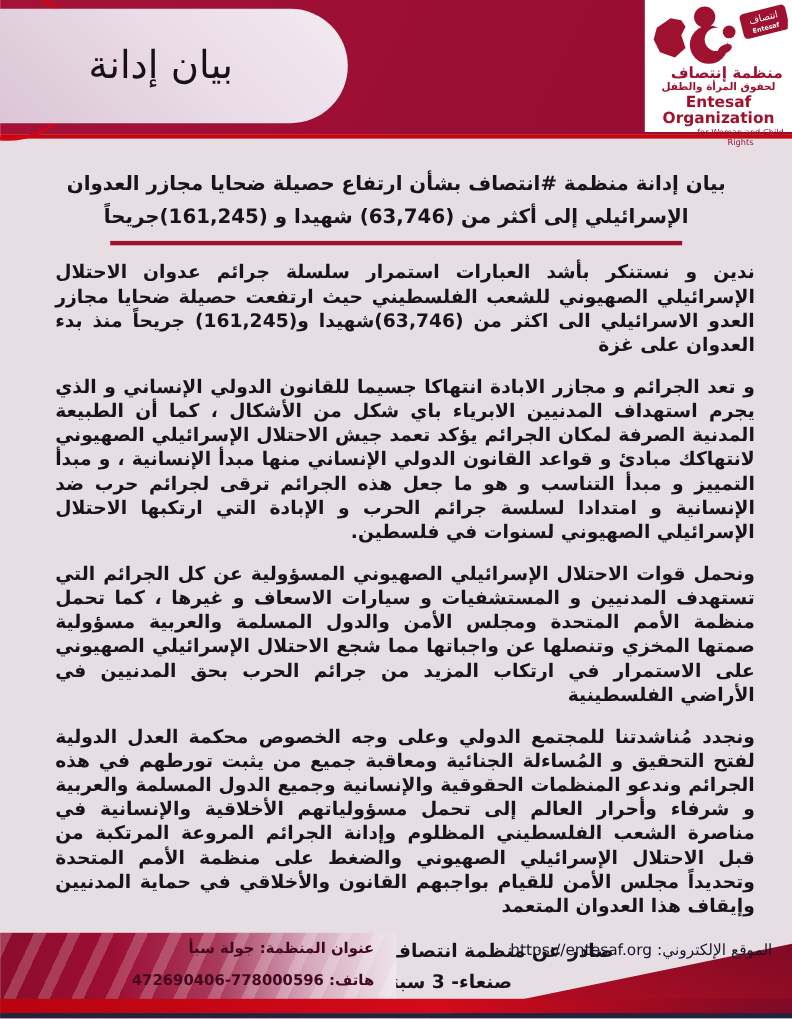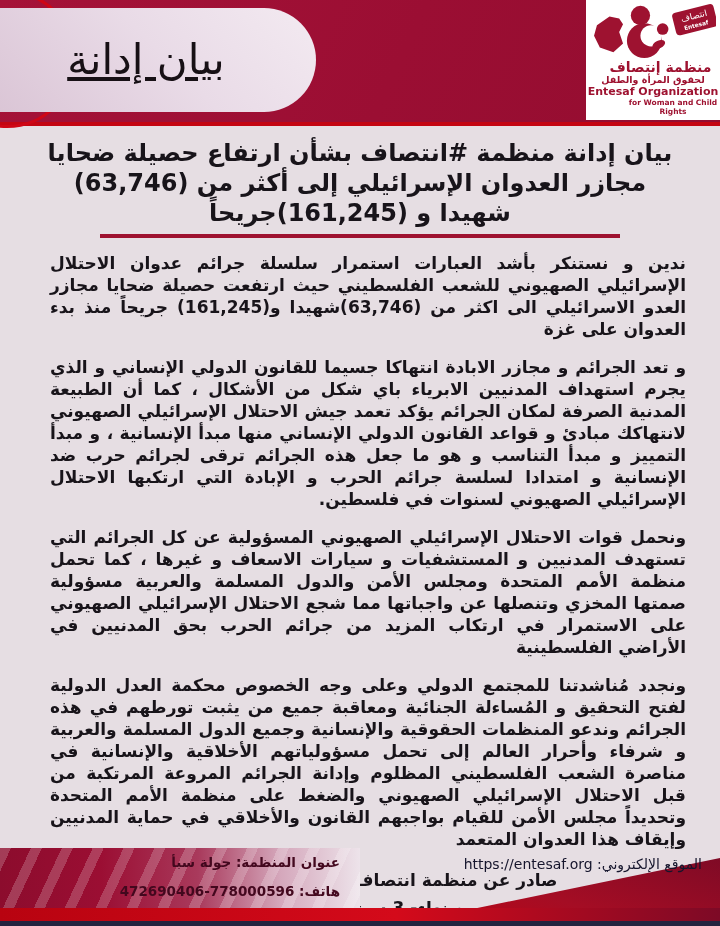--- a/index.html
+++ b/index.html
@@ -13,44 +13,44 @@
     position:relative;height:122px;background:linear-gradient(115deg,#a51238 0%,#9b0e33 55%,#940d30 100%);
     border-bottom:4px solid #c40512;z-index:2;
   }
   .title-pill{
     position:absolute;top:8px;left:-24px;right:auto;width:340px;height:104px;
     border-radius:0 60px 60px 0;
     background:linear-gradient(225deg,#f3eaf1 0%,#e9dbe7 45%,#d9c3d4 100%);
     display:flex;align-items:center;justify-content:center;z-index:2;
   }
   .title-pill .title{
-    font-size:42px;color:#171015;letter-spacing:1px;line-height:1;text-decoration:underline;
+    font-size:35px;color:#171015;letter-spacing:1px;line-height:1;
   }
   .red-arc{
     position:absolute;left:-62px;top:-10px;width:132px;height:132px;border-radius:50%;
     border:3px solid #cf0616;z-index:1;background:transparent;
   }
   
   .logo-box{
     position:absolute;top:0;right:0;width:134px;height:120px;background:#ffffff;
     z-index:3;text-align:center;direction:rtl;
   }
   .logo-box svg{display:block;margin:2px auto 0 auto;}
   .logo-ar{font-size:14px;font-weight:bold;color:#9e1230;line-height:1.05;margin-left:15px;}
   .logo-ar-sub{font-size:9.5px;font-weight:bold;color:#9e1230;line-height:1.15;}
-  .logo-en{font-size:11px;font-weight:bold;color:#9e1230;line-height:1.1;font-family:"DejaVu Sans",sans-serif;}
-  .logo-en-sub{font-size:7.5px;font-weight:bold;color:#9e1230;line-height:1.2;padding-left:40px;}
+  .logo-en{font-size:14px;font-weight:bold;color:#9e1230;line-height:1.1;font-family:"DejaVu Sans",sans-serif;}
+  .logo-en-sub{font-size:7.5px;font-weight:normal;color:#9e1230;line-height:1.2;padding-left:40px;}
   .logo-dash{
     position:absolute;left:6px;top:66px;width:15px;height:5px;background:#9e1230;
     border-radius:3px;transform:rotate(-10deg);
   }
   
   .main{padding:12px 34px 0 34px;color:#18141a;}
   .heading{
-    font-size:24px;font-weight:bold;text-align:center;line-height:30px;margin:0 0 4px 0;
+    font-size:18px;font-weight:bold;text-align:center;line-height:30px;margin:15px 0 4px 0;
   }
   .heading-rule{
     width:520px;height:4px;background:#9e1230;border:none;margin:6px auto 14px auto;
   }
   .para{
     font-size:17px;font-weight:bold;line-height:22px;margin:0 0 16px 16px;
     text-align:justify;text-align-last:right;
   }
   .closing{
     text-align:center;font-weight:bold;font-size:17px;line-height:28px;margin-top:6px;

